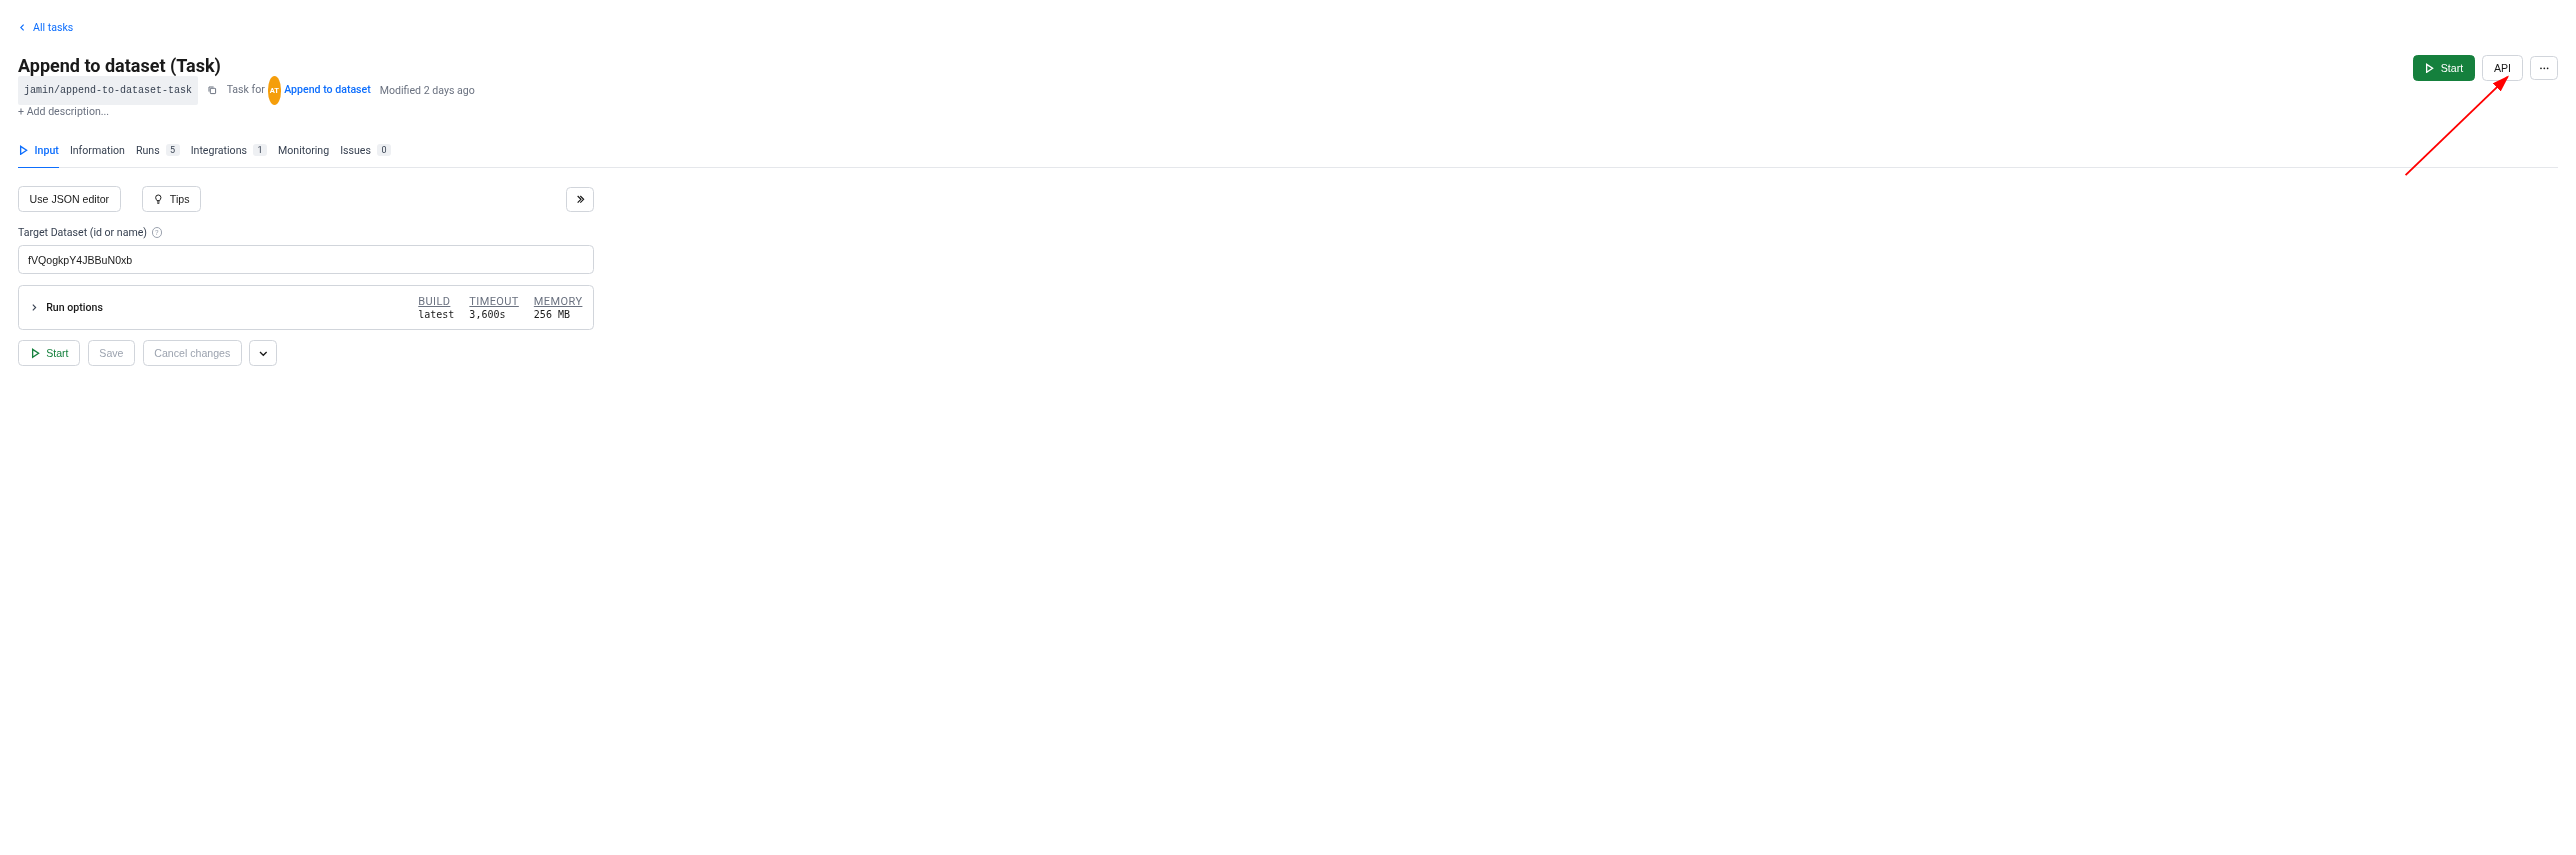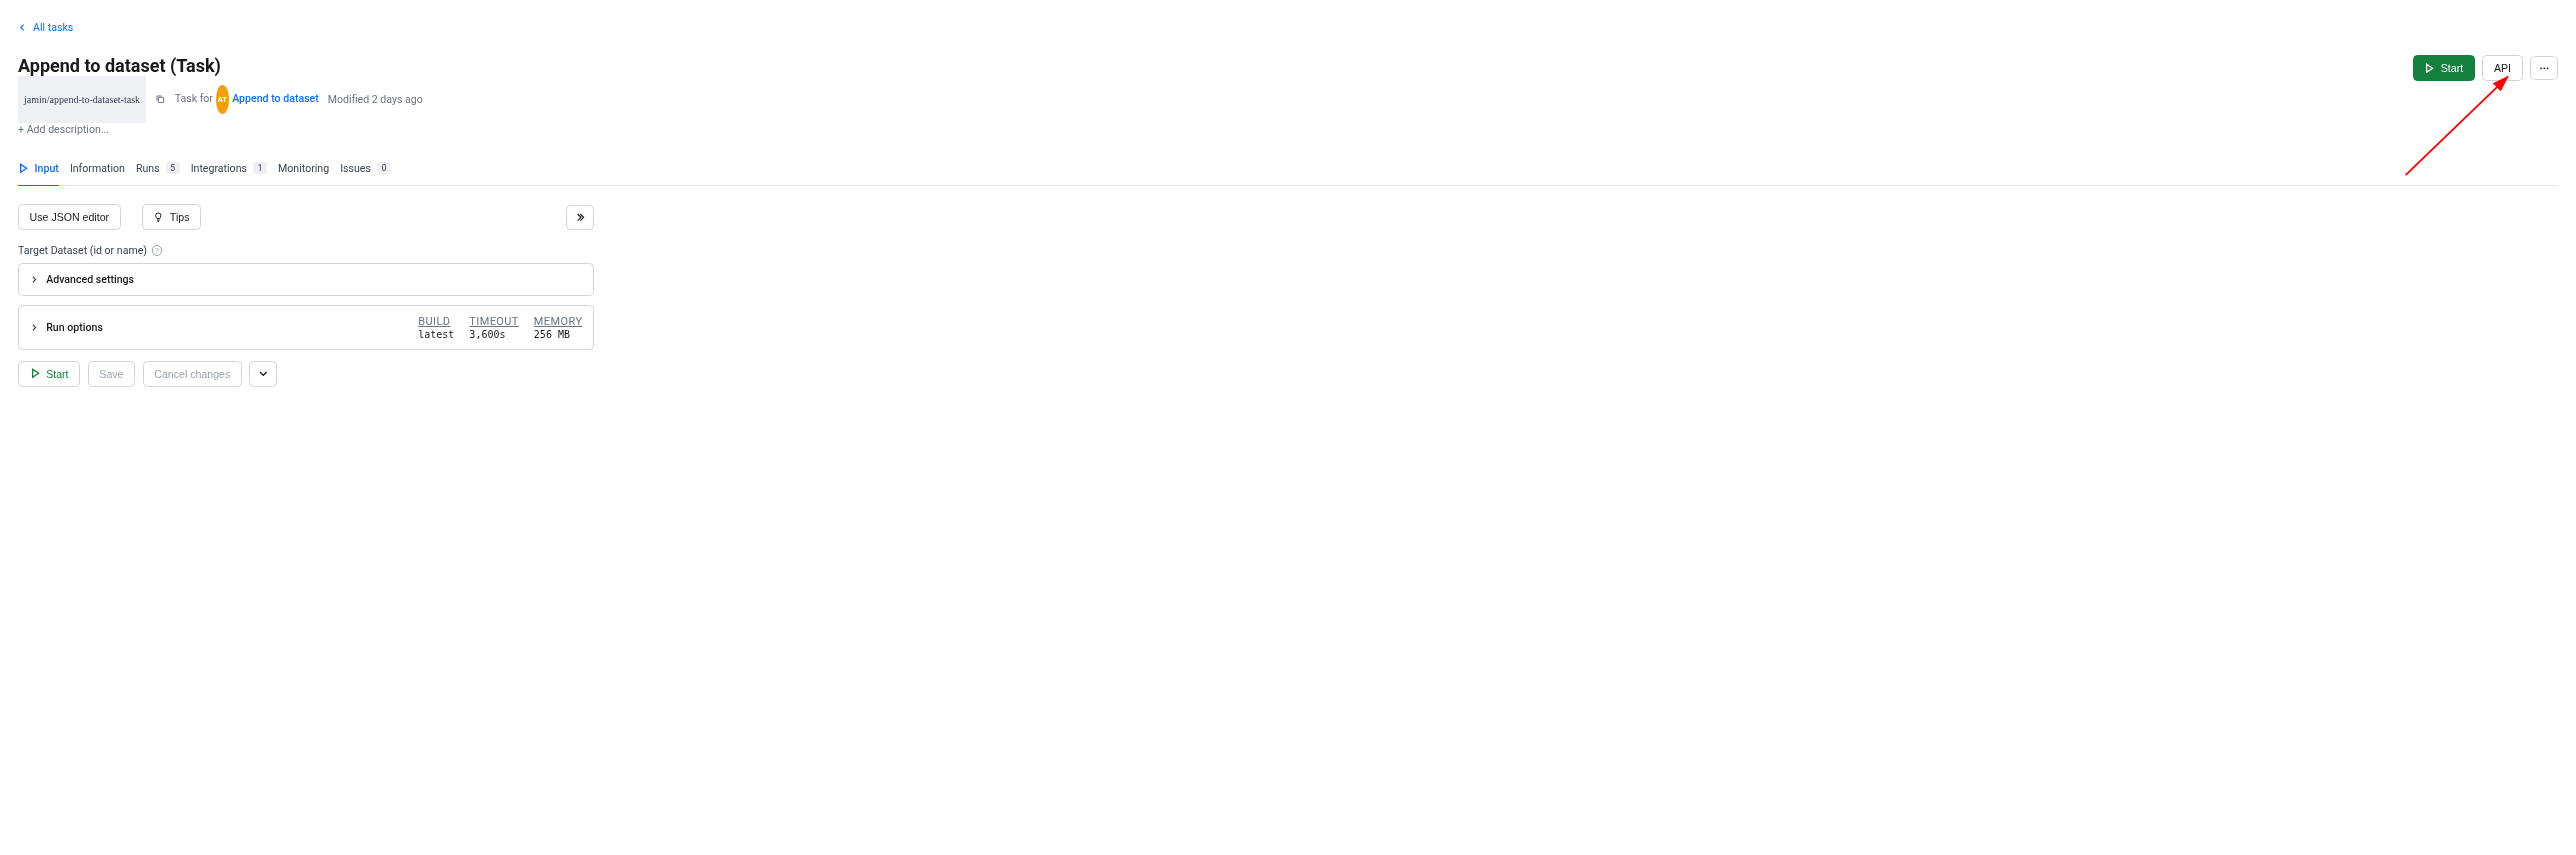--- a/index.html
+++ b/index.html
@@ -36,23 +36,23 @@
     color: #1a1a1a;
   }
   .meta-row {
     display: flex;
     align-items: center;
     gap: 9px;
     font-size: 10.6px;
     color: #6b7280;
   }
   .slug {
-    font-family: Liberation Serif, serif;
+    font-family: Liberation Mono, monospace;
     background: #eef0f3;
-    padding: 18px 6px;
+    padding: 9px 6px;
     border-radius: 2px;
     font-size: 10px;
     color: #374151;
   }
   .copy-icon {
     width: 10.6px; height: 10.6px;
     color: #6b7280;
     cursor: pointer;
   }
   .actor-badge {
@@ -348,29 +348,22 @@
           <path d="M4 3 L9 8 L4 13"></path>
           <path d="M8 3 L13 8 L8 13"></path>
         </svg>
     </button>
   </div>
 
   <div class="field-label">
     <span>Target Dataset (id or name)</span>
     <span class="help-icon">?</span>
   </div>
-
-  <div class="panel">
-    <div class="panel-left">
-      <svg viewBox="0 0 16 16" fill="none" stroke="currentColor" stroke-width="2">
-          <path d="M5 3 L10 8 L5 13"></path>
-        </svg>
-      <span>Advanced settings</span>
-    </div>
-  </div>
+  <input type="text" class="text-input" value="fVQogkpY4JBBuN0xb" style="">
+
 
   <div class="panel">
     <div class="panel-left">
       <svg viewBox="0 0 16 16" fill="none" stroke="currentColor" stroke-width="2">
           <path d="M5 3 L10 8 L5 13"></path>
         </svg>
       <span>Run options</span>
     </div>
     <div class="panel-stats">
       <div class="stat-col">

